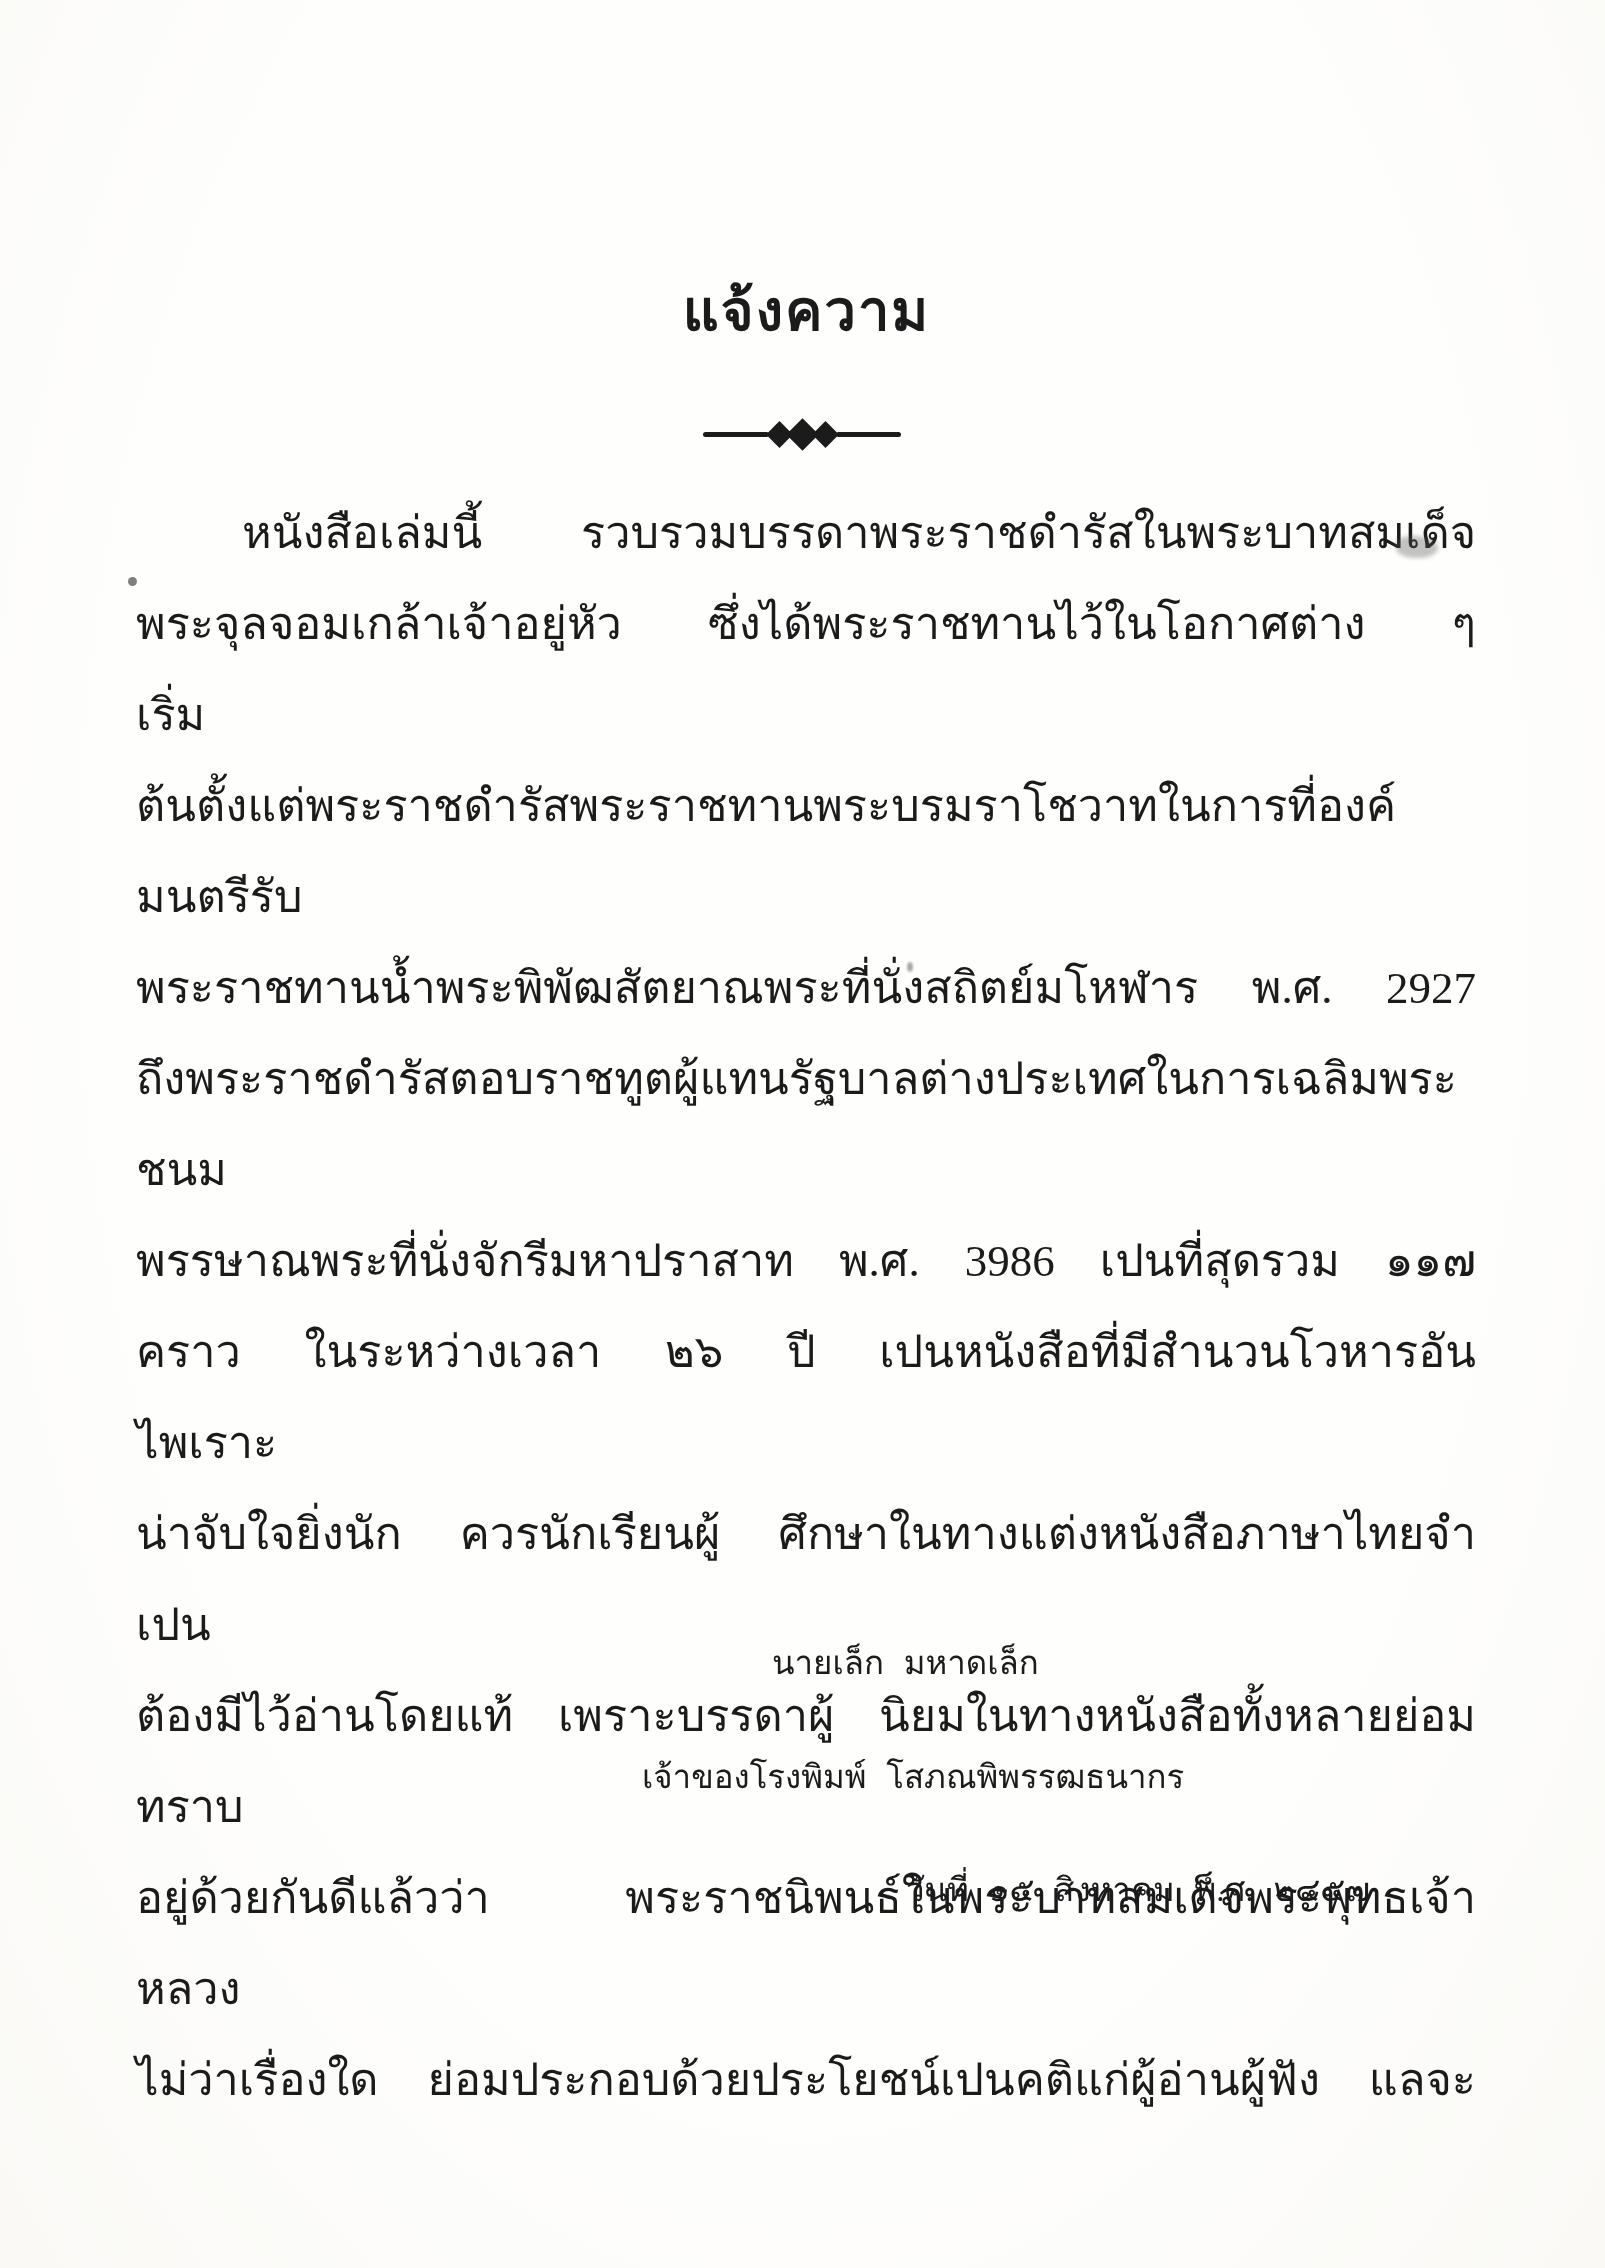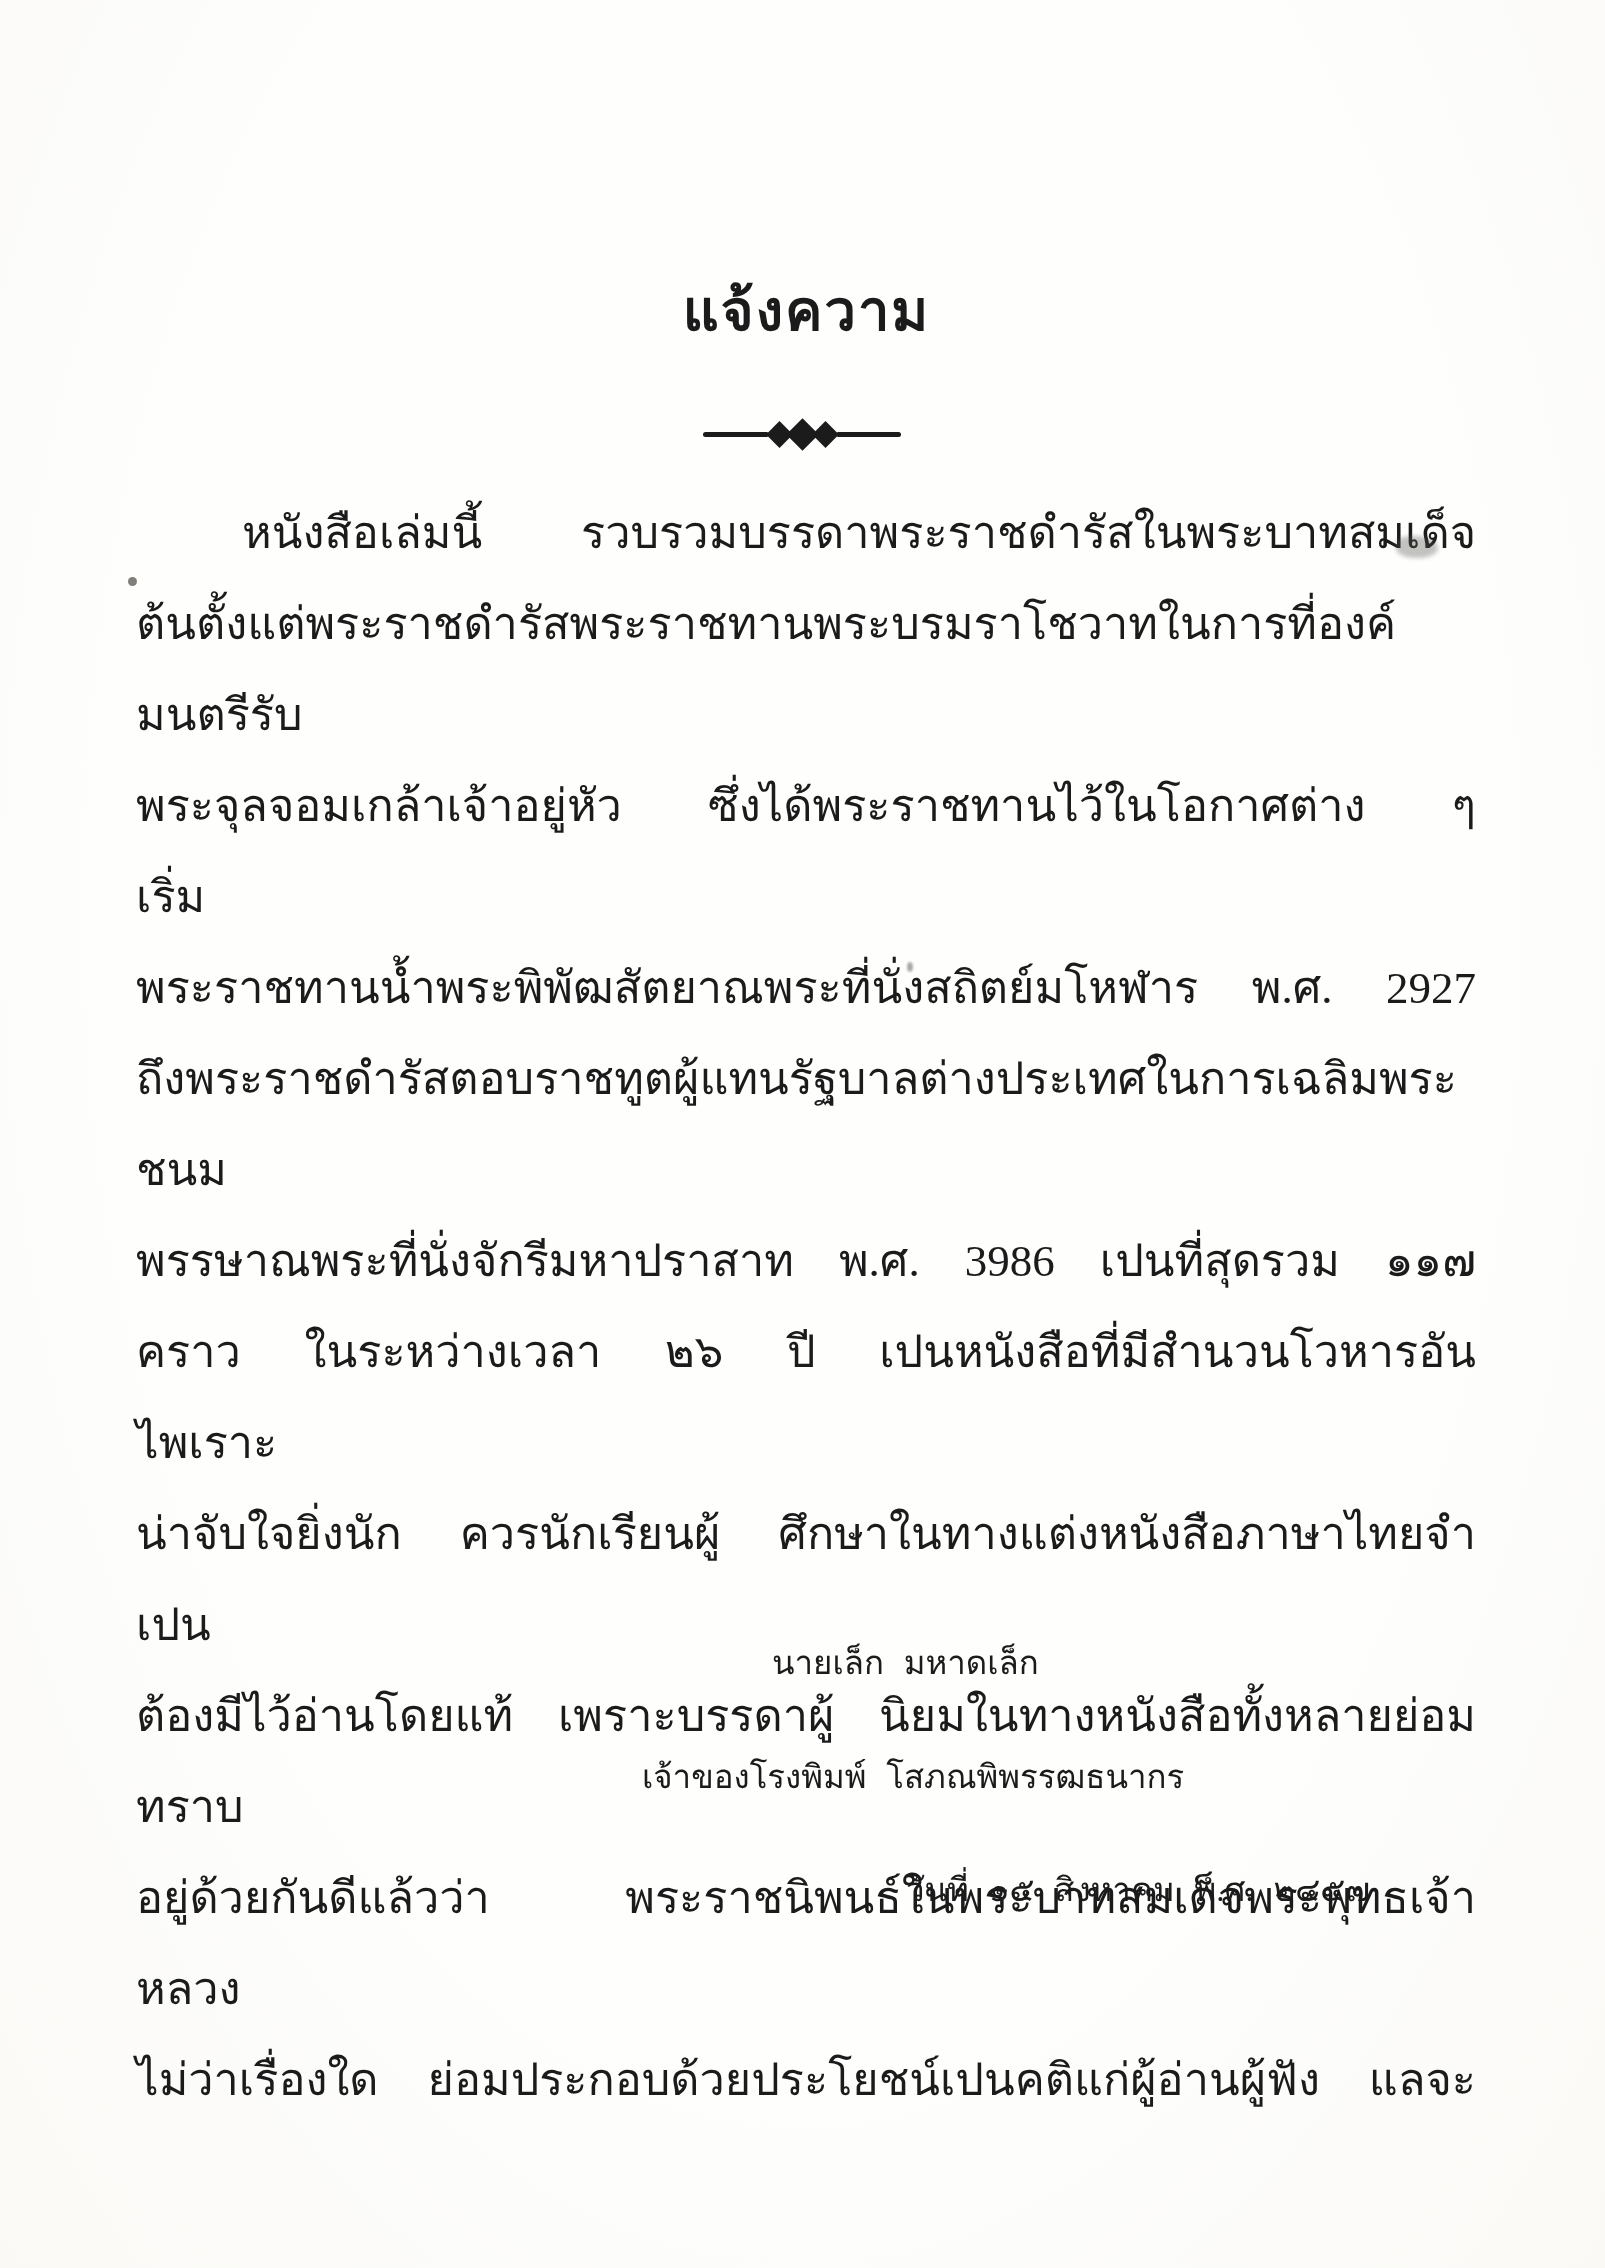--- a/index.html
+++ b/index.html
@@ -107,22 +107,22 @@
   <div class="divider">
     <span class="rule"></span>
     <span class="dia"></span>
     <span class="dia mid"></span>
     <span class="dia"></span>
     <span class="rule"></span>
   </div>
 
   <div class="body-block">
     <div class="line first">หนังสือเล่มนี้ รวบรวมบรรดาพระราชดำรัสในพระบาทสมเด็จ</div>
+    <div class="line">พระจุลจอมเกล้าเจ้าอยู่หัว ซึ่งได้พระราชทานไว้ในโอกาศต่าง ๆ เริ่ม</div>
     <div class="line">ต้นตั้งแต่พระราชดำรัสพระราชทานพระบรมราโชวาทในการที่องค์มนตรีรับ</div>
-    <div class="line">พระจุลจอมเกล้าเจ้าอยู่หัว ซึ่งได้พระราชทานไว้ในโอกาศต่าง ๆ เริ่ม</div>
     <div class="line">พระราชทานน้ำพระพิพัฒสัตยาณพระที่นั่งสถิตย์มโหฬาร พ.ศ. 2927</div>
     <div class="line">ถึงพระราชดำรัสตอบราชทูตผู้แทนรัฐบาลต่างประเทศในการเฉลิมพระชนม</div>
     <div class="line">พรรษาณพระที่นั่งจักรีมหาปราสาท พ.ศ. 3986 เปนที่สุดรวม ๑๑๗</div>
     <div class="line">คราว ในระหว่างเวลา ๒๖ ปี เปนหนังสือที่มีสำนวนโวหารอันไพเราะ</div>
     <div class="line">น่าจับใจยิ่งนัก ควรนักเรียนผู้ ศึกษาในทางแต่งหนังสือภาษาไทยจำเปน</div>
     <div class="line">ต้องมีไว้อ่านโดยแท้ เพราะบรรดาผู้ นิยมในทางหนังสือทั้งหลายย่อมทราบ</div>
     <div class="line">อยู่ด้วยกันดีแล้วว่า พระราชนิพนธ์ในพระบาทสมเด็จพระพุทธเจ้าหลวง</div>
     <div class="line">ไม่ว่าเรื่องใด ย่อมประกอบด้วยประโยชน์เปนคติแก่ผู้อ่านผู้ฟัง แลจะ</div>
 
   </div>

